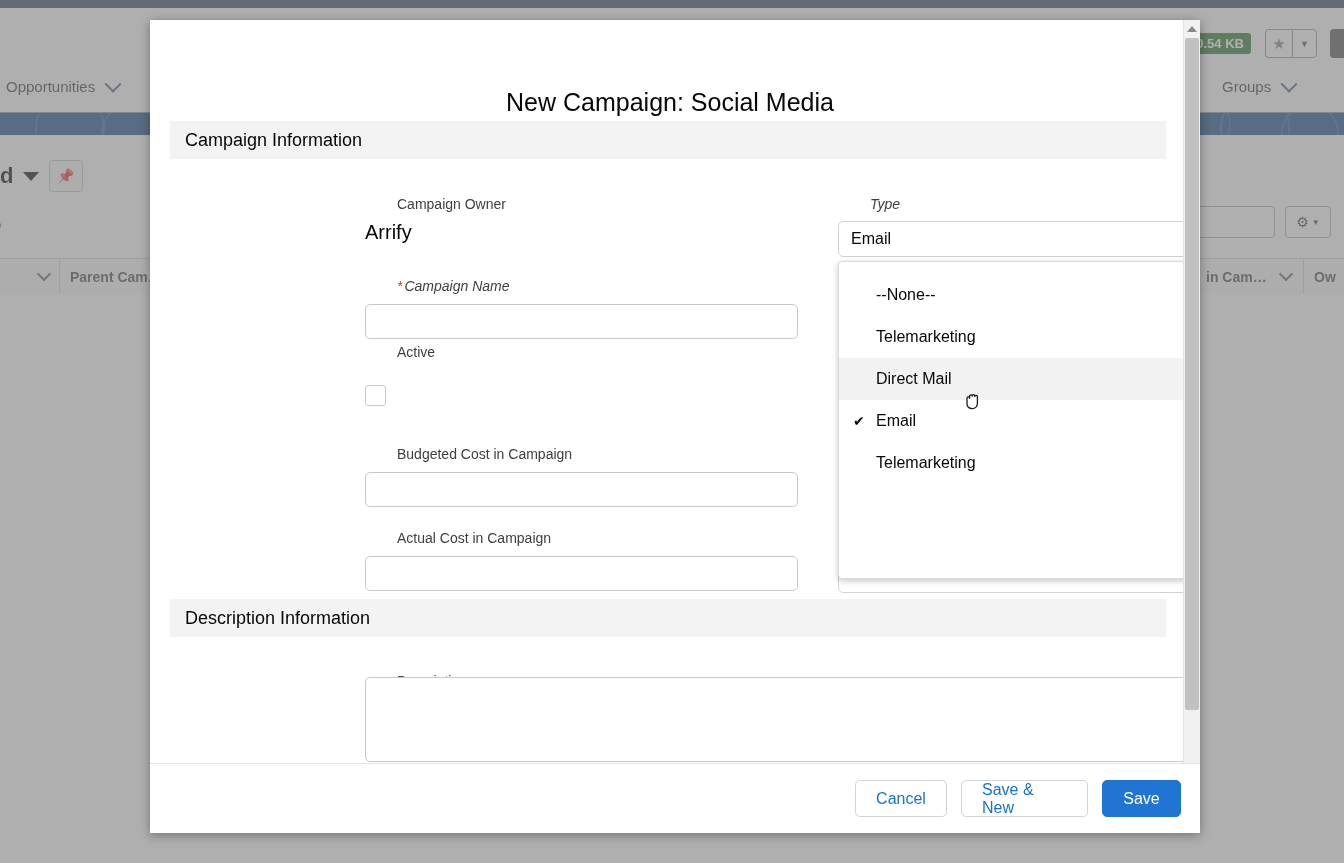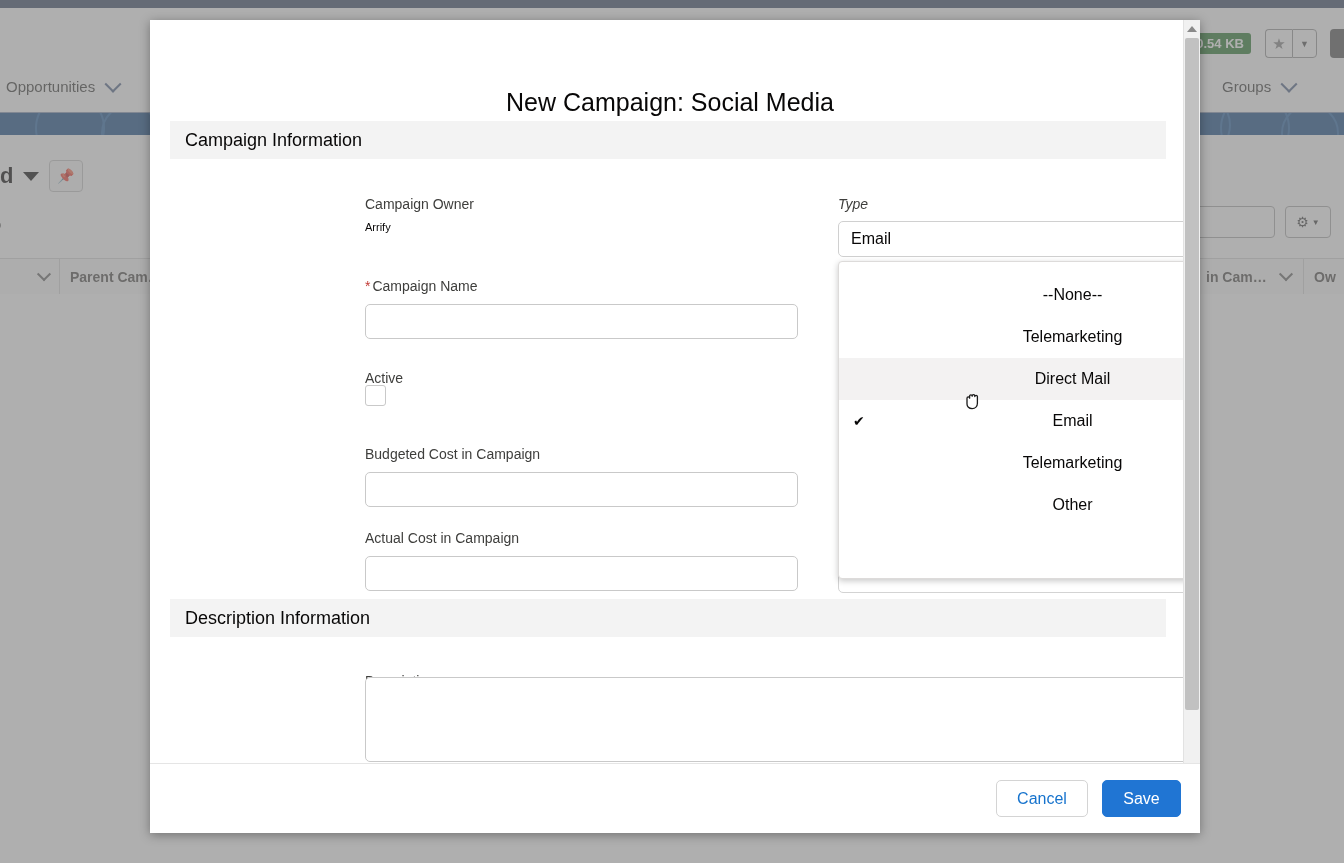--- a/index.html
+++ b/index.html
@@ -258,29 +258,30 @@
     font-size: 18px;
     color: #080707;
   }
   #sec-campaign { top: 101px; }
   #sec-description { top: 579px; }
 
   .field-label {
     position: absolute;
     font-size: 14px;
     color: #3e3e3c;
+    margin-left: 32px;
   }
   .req-star {
     color: #c23934;
     margin-right: 2px;
     font-size: 14px;
   }
   .field-value {
     position: absolute;
-    font-size: 11px;
+    font-size: 20px;
     color: #080707;
   }
   .text-input {
     position: absolute;
     height: 35px;
     border: 1px solid #c9c9c9;
     border-radius: 5px;
     background: #ffffff;
     box-sizing: border-box;
   }
@@ -343,21 +344,20 @@
   }
   .pick-item {
     height: 42px;
     display: flex;
     align-items: center;
     padding-left: 37px;
     font-size: 16px;
     color: #080707;
     position: relative;
     box-sizing: border-box;
-    justify-content: center;
   }
   .pick-item.hl { background: #f3f2f2; }
   .pick-check {
     position: absolute;
     left: 14px;
     font-size: 14px;
     color: #080707;
   }
 
   
@@ -522,26 +522,26 @@
 
     <div class="modal-title">New Campaign: Social Media</div>
 
     <div class="section-header" id="sec-campaign">
       <span>Campaign Information</span>
     </div>
 
     <div class="field-label" style="left:215px; top:176px;">Campaign Owner</div>
     <div class="field-value" style="left:215px; top:201px;">Arrify</div>
 
-    <div class="field-label" style="left:215px; top:258px;">
+    <div class="field-label" style="left:215px; top:258px;font-style:italic;">
       <span class="req-star">*</span><span>Campaign Name</span>
     </div>
     <div class="text-input" style="left:215px; top:284px; width:433px;"></div>
 
-    <div class="field-label" style="left:215px; top:350px;">Active</div>
+    <div class="field-label" style="left:215px; top:324px;">Active</div>
     <div class="checkbox-box" style="left:215px; top:365px;"></div>
 
     <div class="field-label" style="left:215px; top:426px;">Budgeted Cost in Campaign</div>
     <div class="text-input" style="left:215px; top:452px; width:433px;"></div>
 
     <div class="field-label" style="left:215px; top:510px;">Actual Cost in Campaign</div>
     <div class="text-input" style="left:215px; top:536px; width:433px;"></div>
 
     <div class="field-label" style="left:688px; top:176px;font-style:italic;">Type</div>
 
@@ -562,23 +562,20 @@
       <div class="pick-item hl">
         <span>Direct Mail</span>
       </div>
       <div class="pick-item">
         <span class="pick-check">✔</span>
         <span>Email</span>
       </div>
       <div class="pick-item">
         <span>Telemarketing</span>
       </div>
-      <div class="pick-item">
-        <span>Other</span>
-      </div>
     </div>
 
     <div class="section-header" id="sec-description">
       <span>Description Information</span>
     </div>
 
     <div class="field-label" style="left:215px; top:653px;">Description</div>
     <div class="desc-textarea">
       
     </div>
@@ -595,15 +592,16 @@
   </div>
 
   <div id="grab-cursor">
     <svg width="22" height="22" viewBox="0 0 22 22">
       <path d="M5 11 V8.2 a1.3 1.3 0 0 1 2.6 0 V6.2 a1.3 1.3 0 0 1 2.6 0 V6 a1.3 1.3 0 0 1 2.6 0 V6.6 a1.3 1.3 0 0 1 2.6 0 V13.2 c0 3.1-2.2 5.4-5.3 5.4 -3.2 0-5.1-2-5.1-4.6 z" fill="#ffffff" stroke="#1a1a1a" stroke-width="1.3" stroke-linejoin="round"></path>
     </svg>
   </div>
 
   <div class="modal-footer">
     <div class="btn btn-neutral" style="width:92px;">Cancel</div>
+    <div class="btn btn-neutral" style="width:127px;">Save &amp; New</div>
     <div class="btn btn-brand" style="width:79px;">Save</div>
   </div>
 </div>
 
 </body></html>

